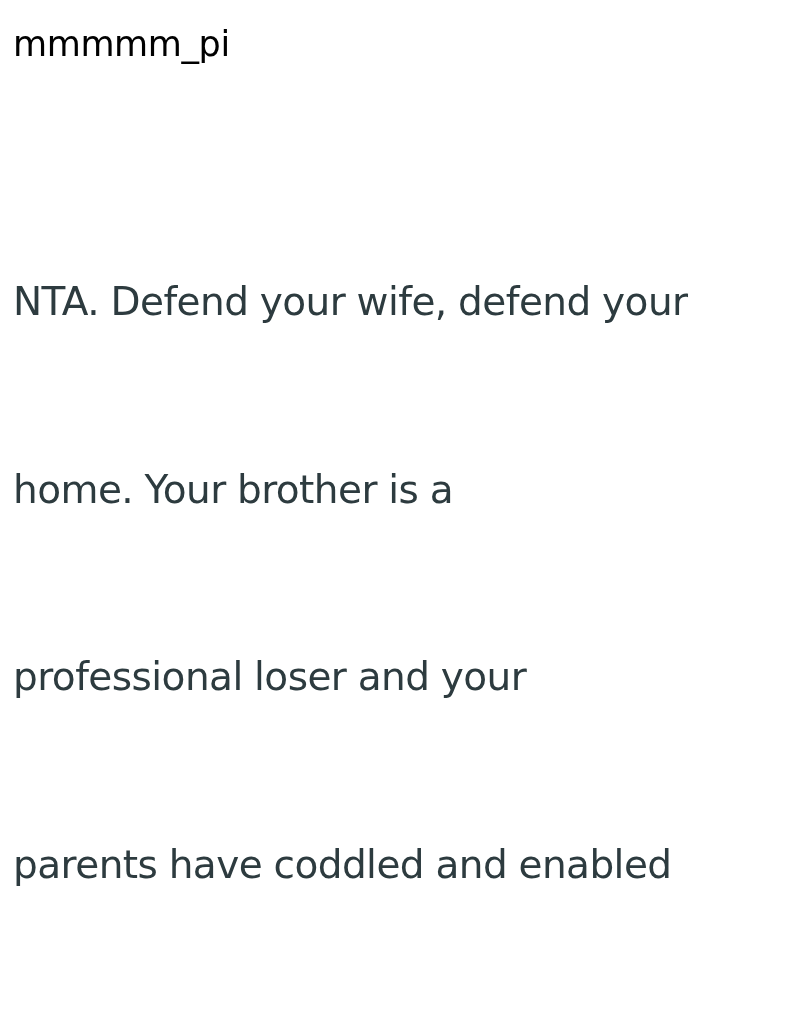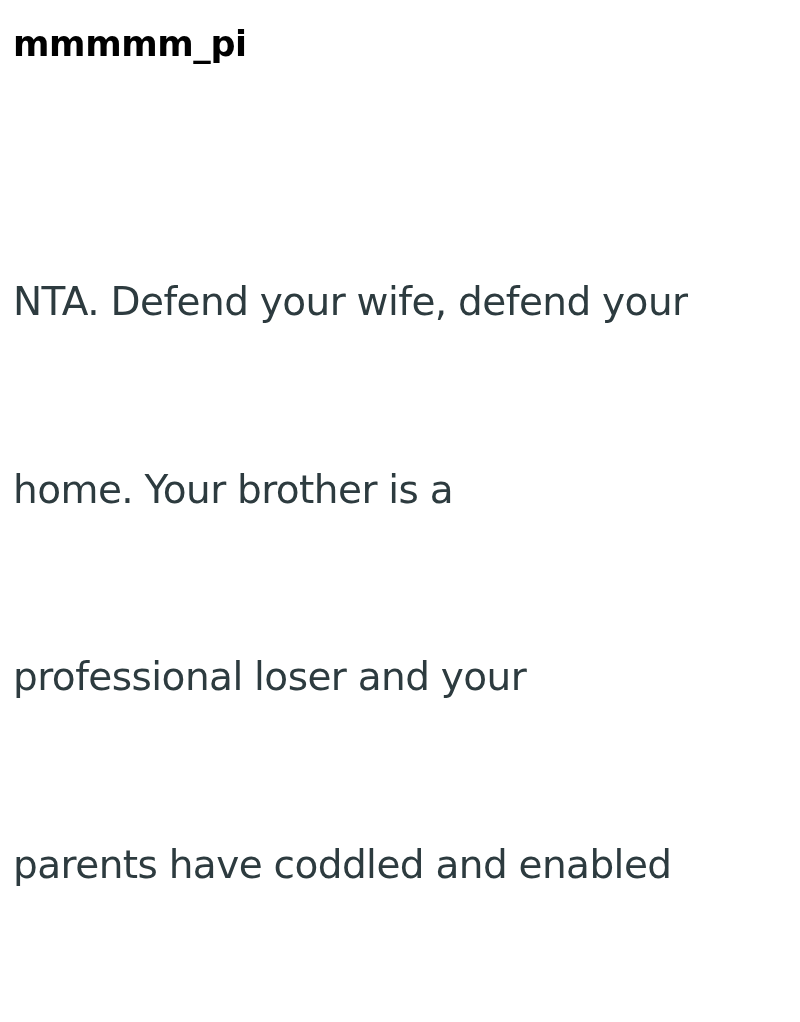--- a/index.html
+++ b/index.html
@@ -22,21 +22,21 @@
     box-sizing: border-box;
     padding: 0;
   }
 
   .username {
     position: absolute;
     left: 13px;
     top: 23px;
     font-family: "DejaVu Sans", sans-serif;
     font-size: 35px;
-    font-weight: 700;
+    font-weight: 400;
     color: #000000;
     letter-spacing: -0.4px;
     line-height: 42px;
     white-space: nowrap;
   }
 
   .comment-body {
     position: absolute;
     left: 13px;
     top: 146px;

